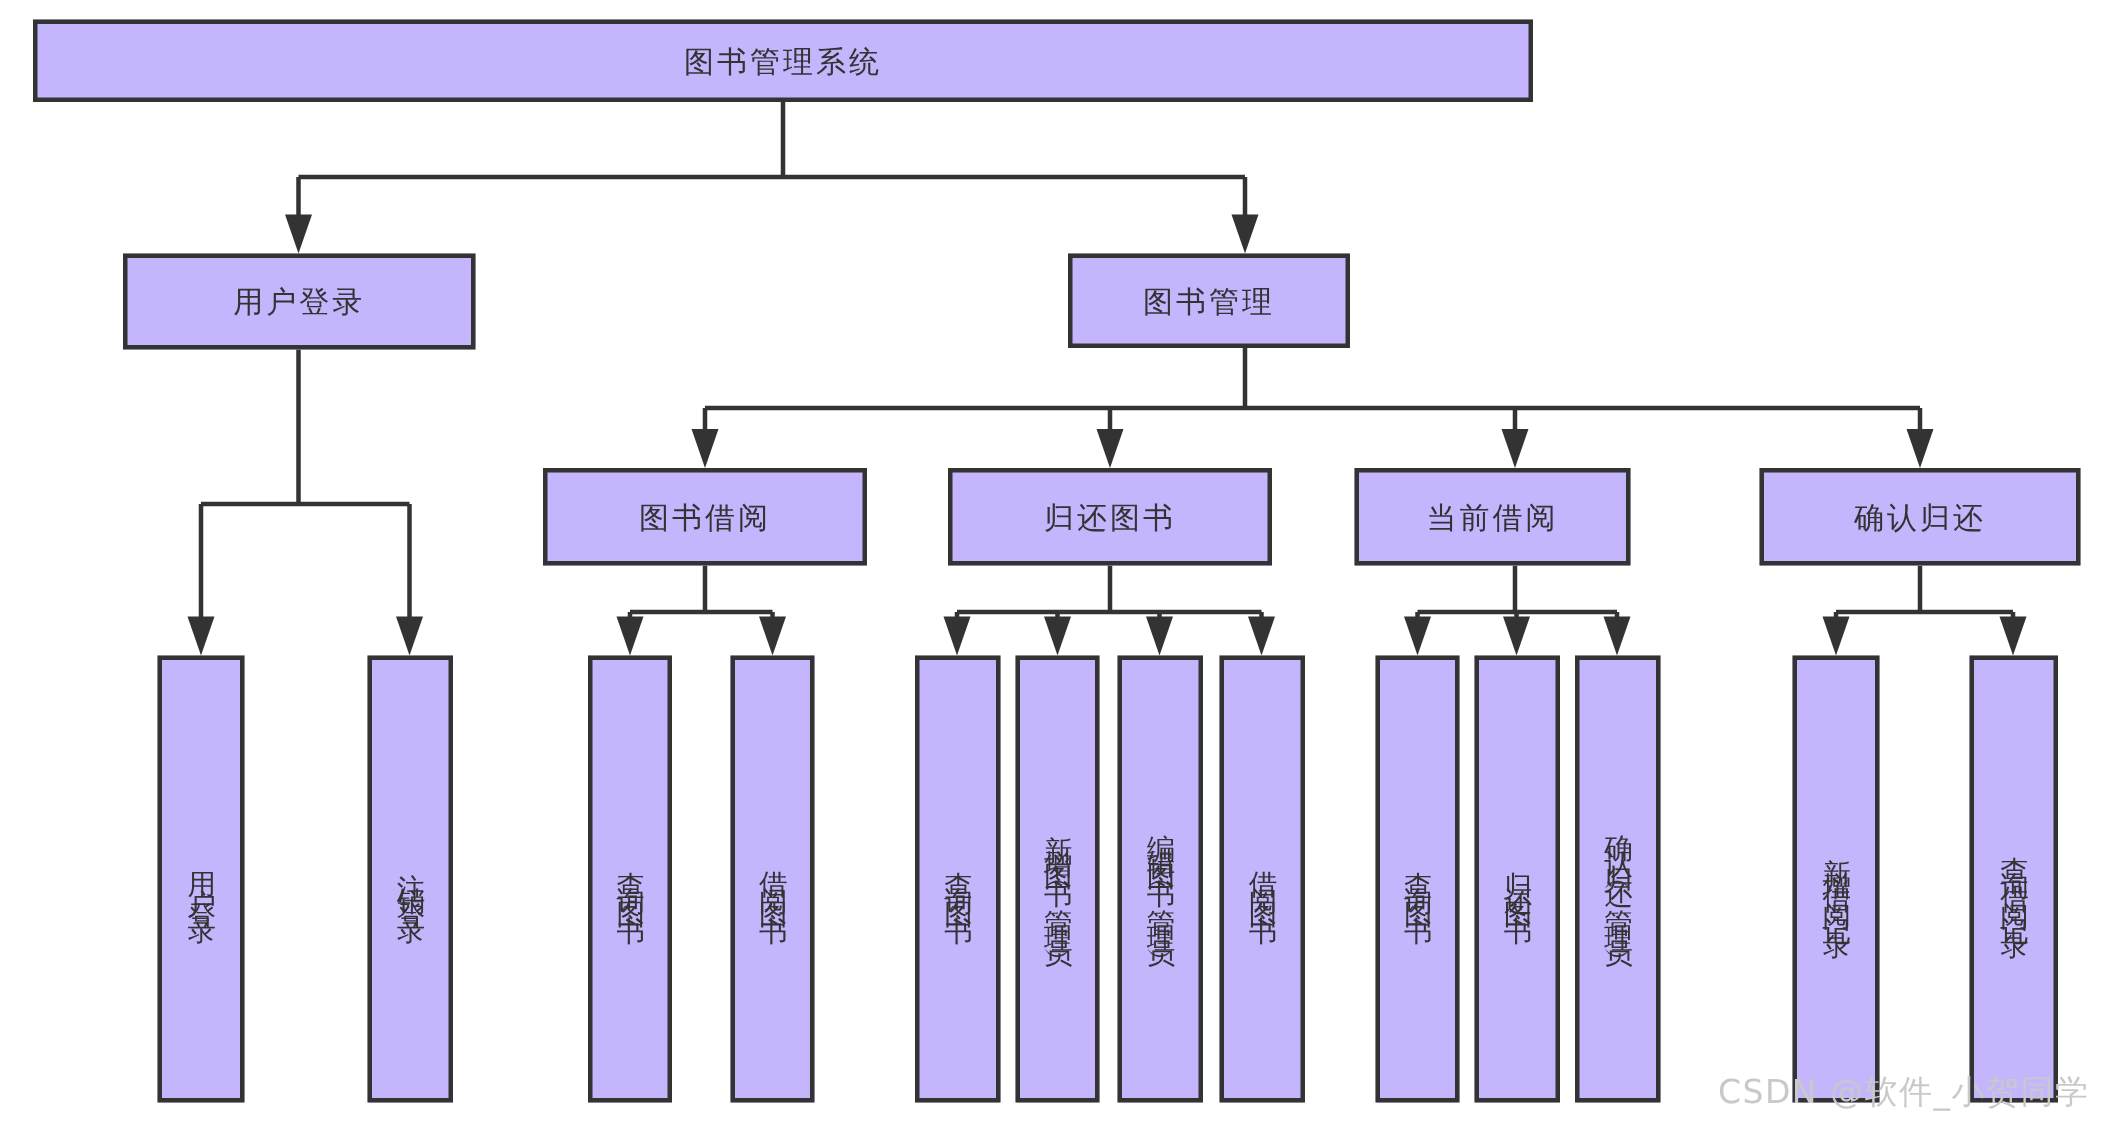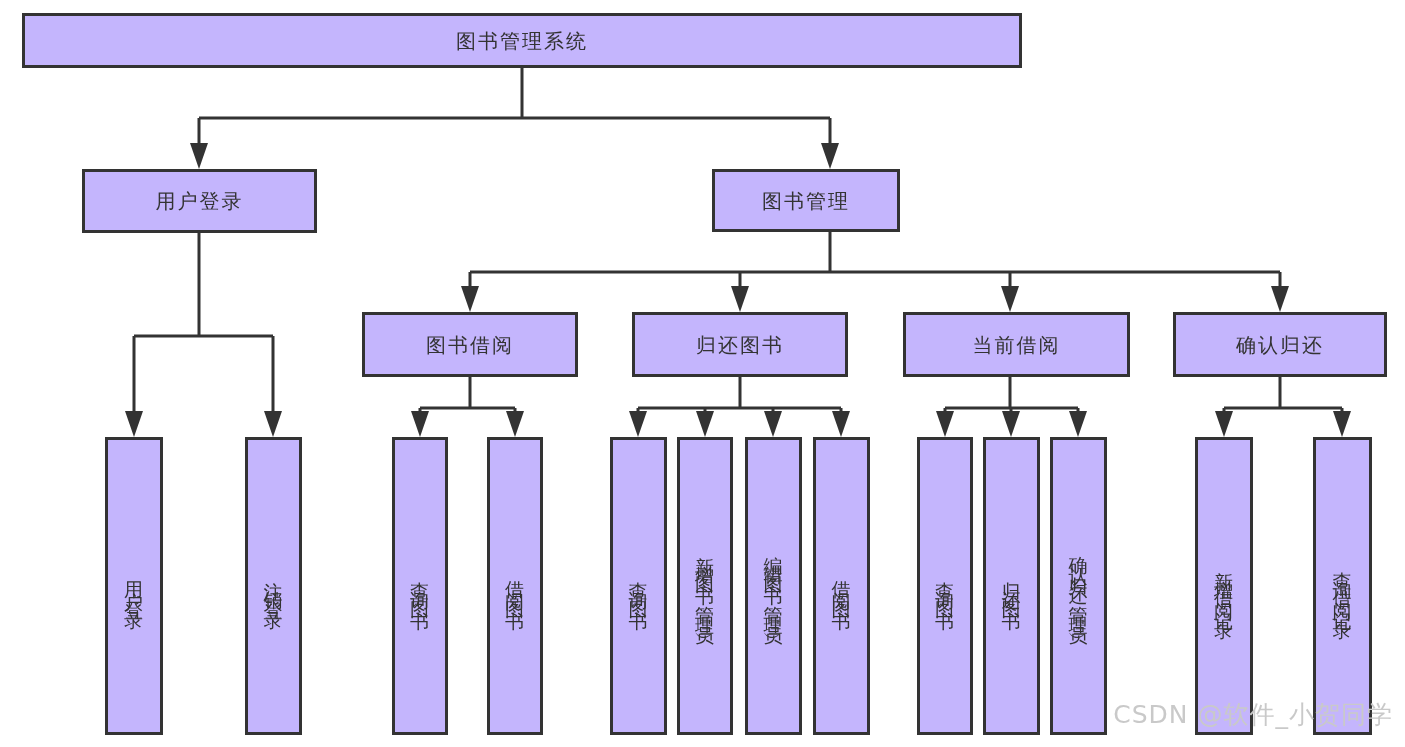--- a/index.html
+++ b/index.html
@@ -31,22 +31,22 @@
     writing-mode:vertical-rl;
     text-orientation:mixed;
     font-size:19px;
     line-height:1;
     letter-spacing:10px;
     white-space:nowrap;
   }
   .watermark{
     position:absolute;
     right:12px;
-    bottom:16px;
-    font-size:25px;
+    bottom:4px;
+    font-size:22px;
     color:#c9c9c9;
     letter-spacing:1px;
     white-space:nowrap;
   }
 </style>
 </head>
 <body>
 
 <div class="stage">
 
@@ -103,21 +103,21 @@
   <div class="node h" style="left:712px;top:169px;width:188px;height:63px">
     <span>图书管理</span>
   </div>
 
   <div class="node h" style="left:362px;top:312px;width:216px;height:65px">
     <span>图书借阅</span>
   </div>
   <div class="node h" style="left:632px;top:312px;width:216px;height:65px">
     <span>归还图书</span>
   </div>
-  <div class="node h" style="left:903px;top:312px;width:227px;height:65px">
+  <div class="node h" style="left:903px;top:312px;width:184px;height:65px">
     <span>当前借阅</span>
   </div>
   <div class="node h" style="left:1173px;top:312px;width:214px;height:65px">
     <span>确认归还</span>
   </div>
 
   <div class="node v" style="left:105px;top:437px;width:58px;height:298px">
     <span>用户登录</span>
   </div>
   <div class="node v" style="left:245px;top:437px;width:57px;height:298px">

